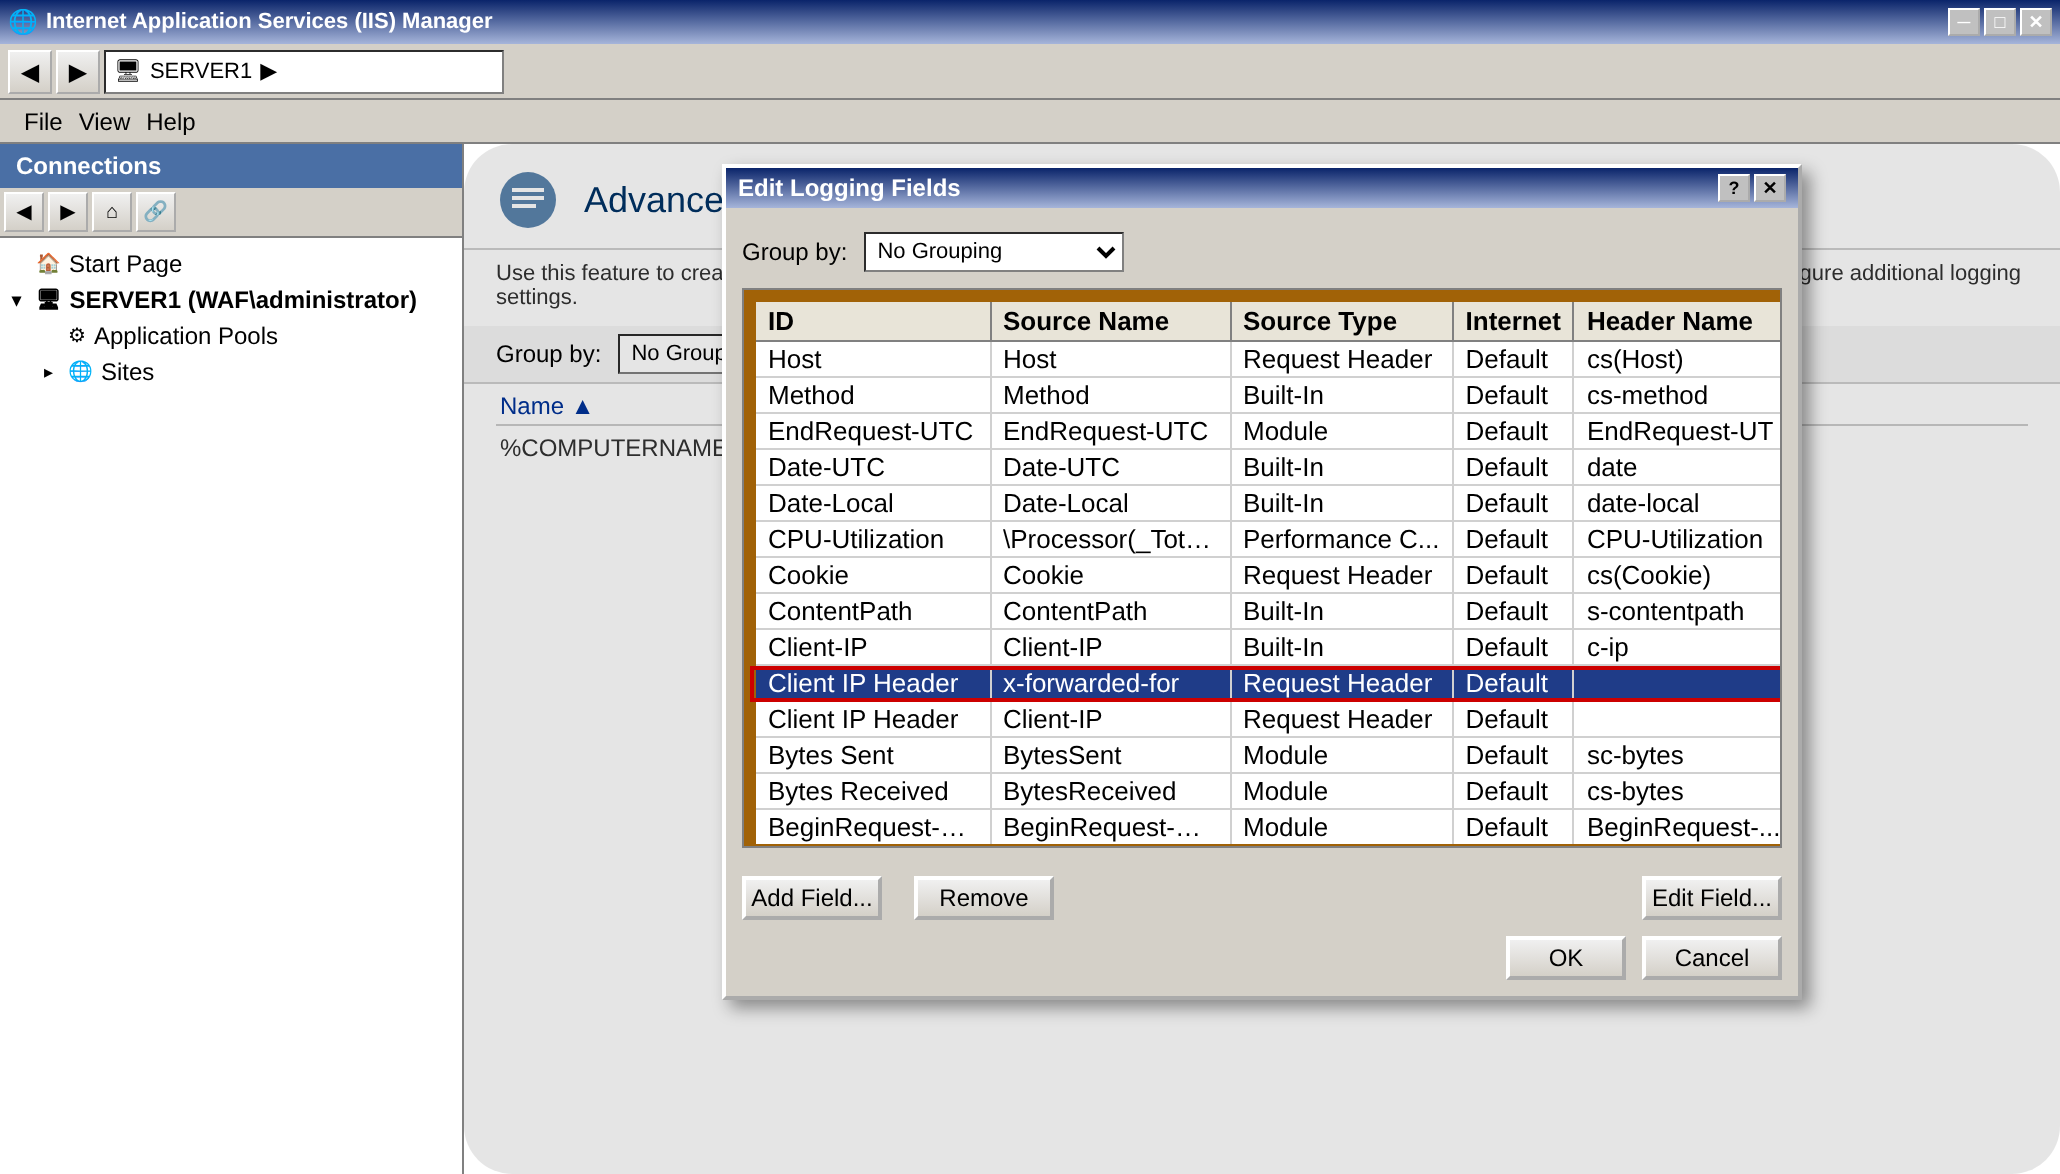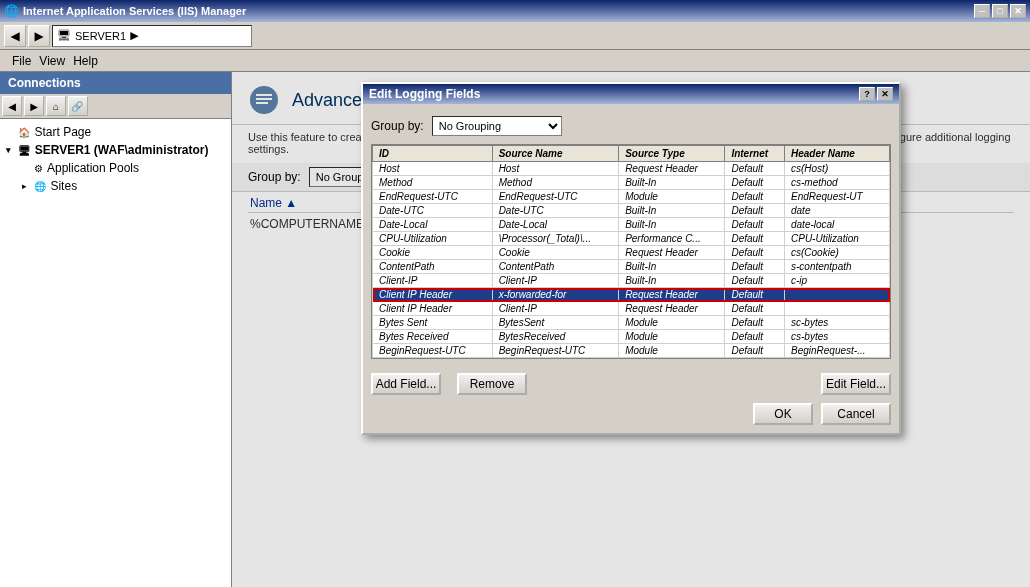--- a/index.html
+++ b/index.html
@@ -158,20 +158,21 @@
 
     
     .dialog-overlay {
       position: absolute;
       top: 0; left: 0; right: 0; bottom: 0;
       background: rgba(0,0,0,0.1);
       display: flex;
       align-items: flex-start;
       justify-content: center;
       padding-top: 10px;
+      border-radius: 24px;
     }
     .dialog {
       background: #d4d0c8;
       border: 2px outset #fff;
       box-shadow: 4px 4px 8px rgba(0,0,0,0.4);
       width: 540px;
     }
     .dialog-title {
       background: linear-gradient(to bottom, #0a246a, #a6b5da);
       color: white;
@@ -193,23 +194,22 @@
       border: 1px inset #808080;
       background: white;
       padding: 0 2px;
       min-width: 130px;
     }
 
     
     .data-table {
       width: 100%;
       border-collapse: collapse;
-      font-size: 10px;
-      border: 1px solid #a16207;
-      font-style: italic;
+      font-size: 13px;
+      border: 6px solid #a16207;
     }
     .data-table thead th {
       background: #e8e4d8;
       border: 1px solid #808080;
       padding: 2px 6px;
       text-align: left;
       font-weight: bold;
       white-space: nowrap;
     }
     .data-table tbody tr { background: white; }

